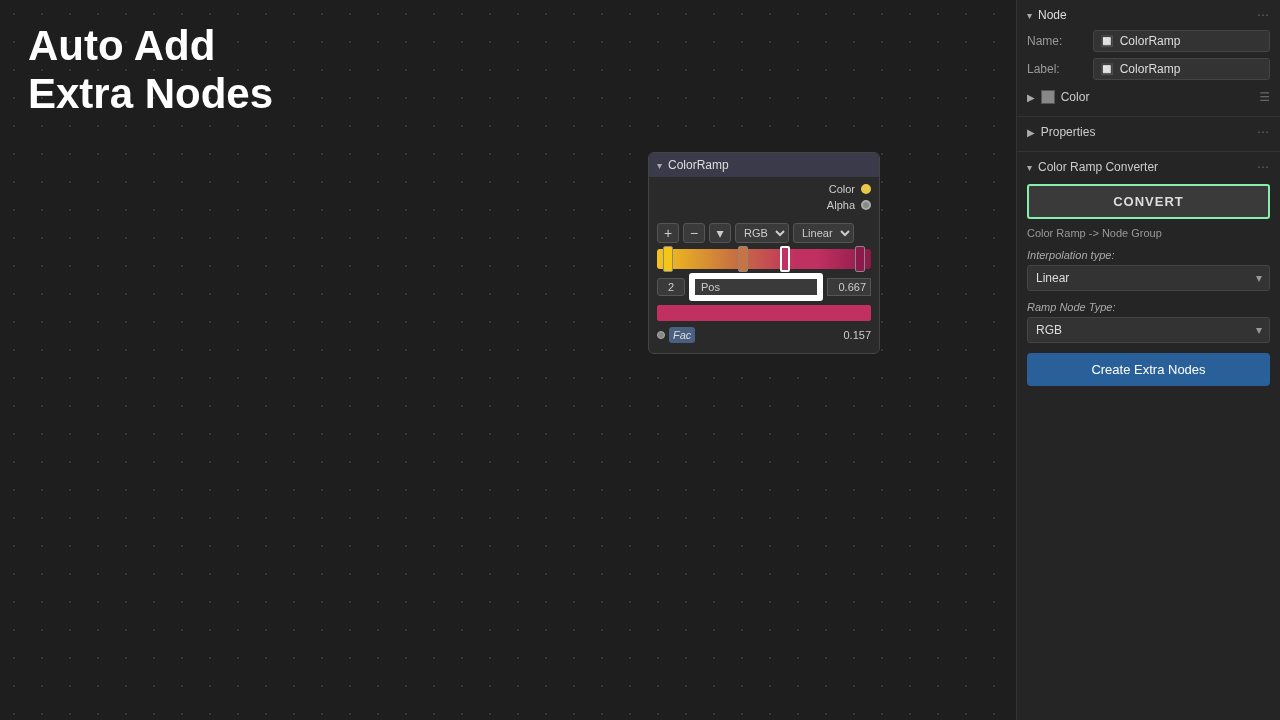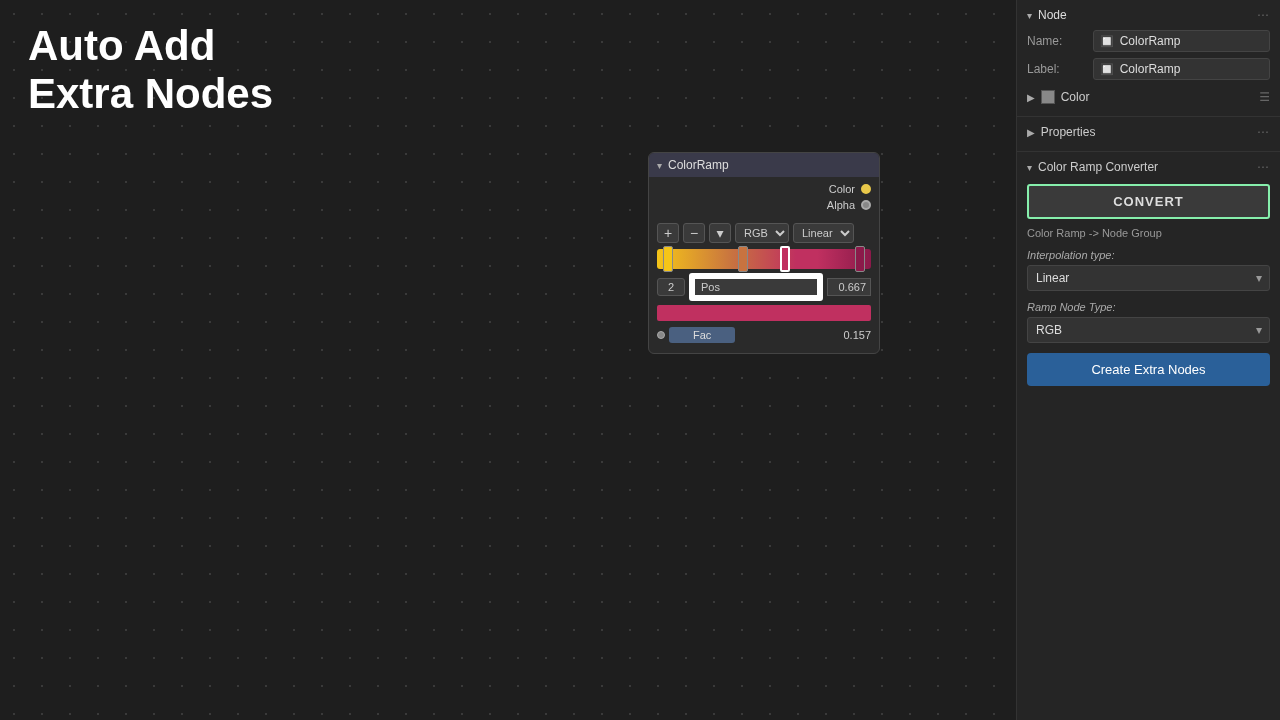--- a/index.html
+++ b/index.html
@@ -200,23 +200,24 @@
       width: 8px;
       height: 8px;
       border-radius: 50%;
       background: #888;
       border: 1px solid #aaa;
     }
 
     .fac-label-box {
       background: #4a6080;
       border-radius: 3px;
-      padding: 2px 24px;
+      padding: 2px 4px;
       color: #ddd;
       font-size: 11px;
+      font-style: italic;
     }
 
     .fac-val {
       color: #ccc;
       font-size: 11px;
       margin-left: auto;
     }
 
     
     .right-panel {

